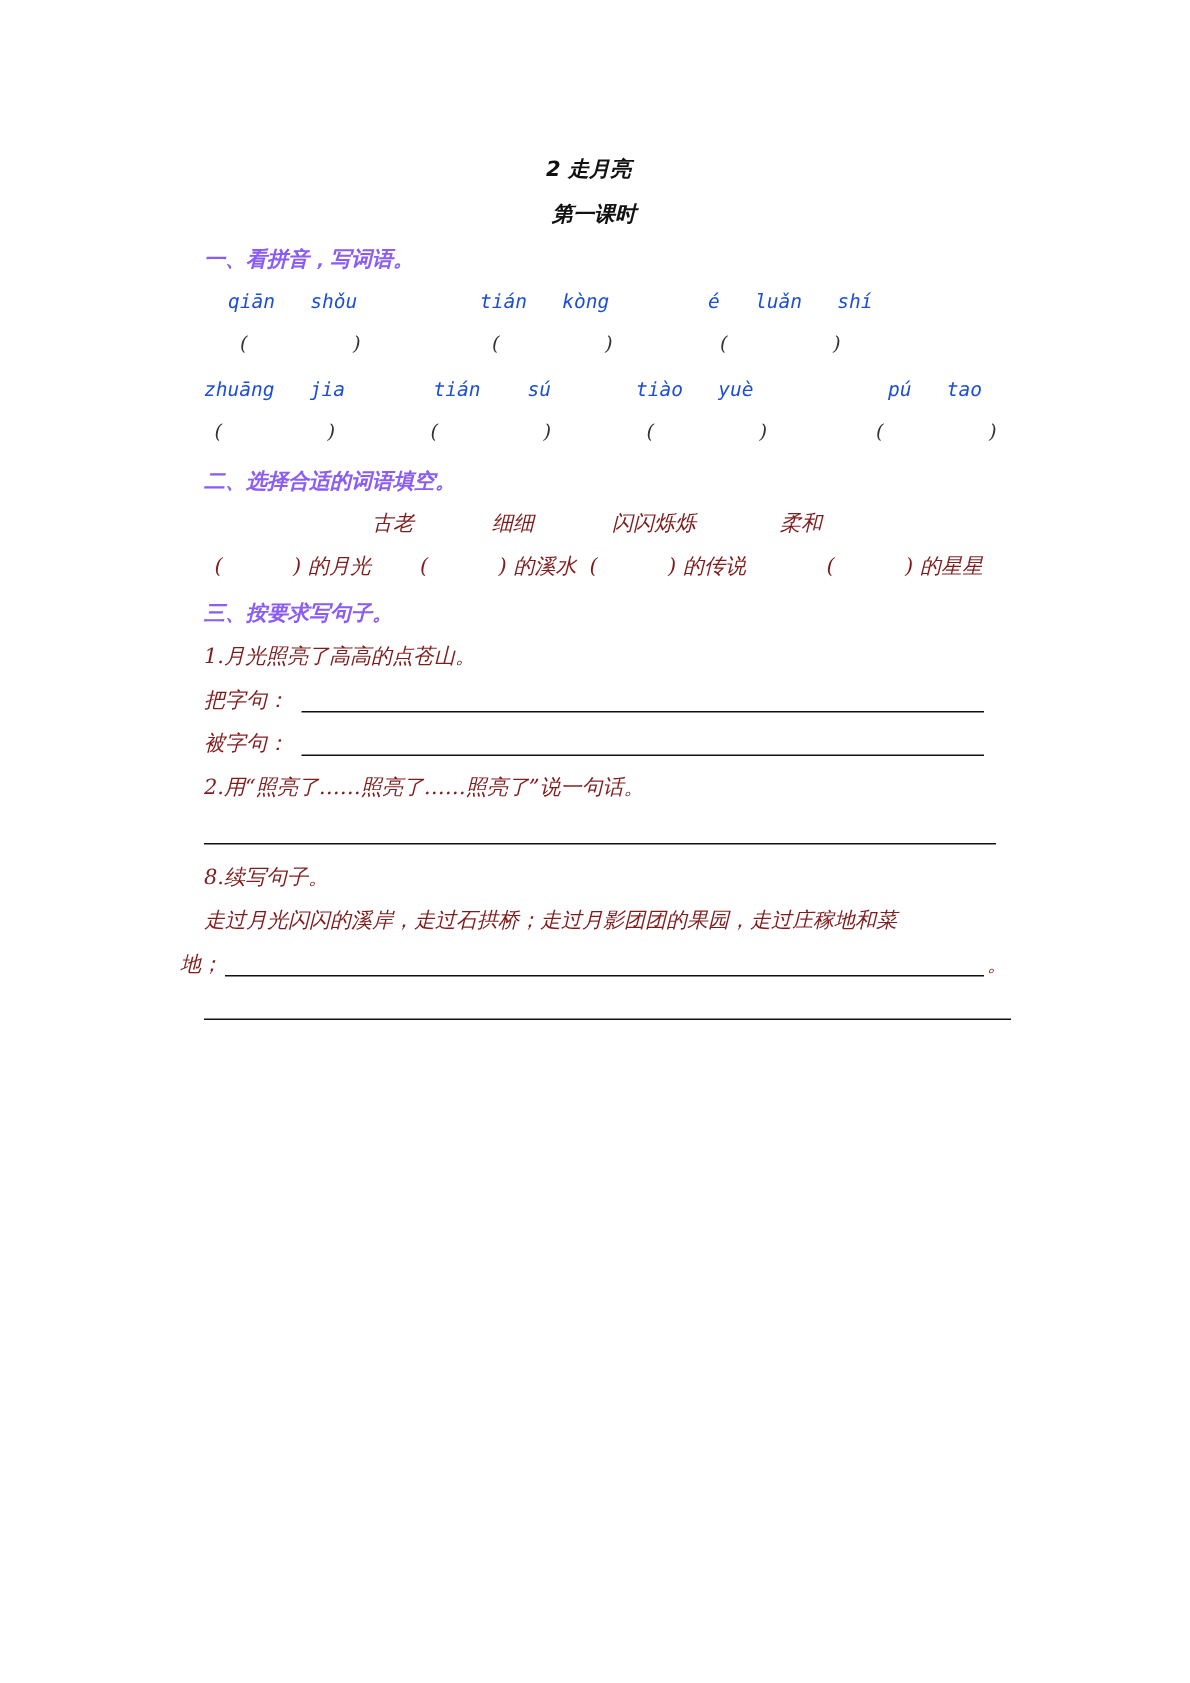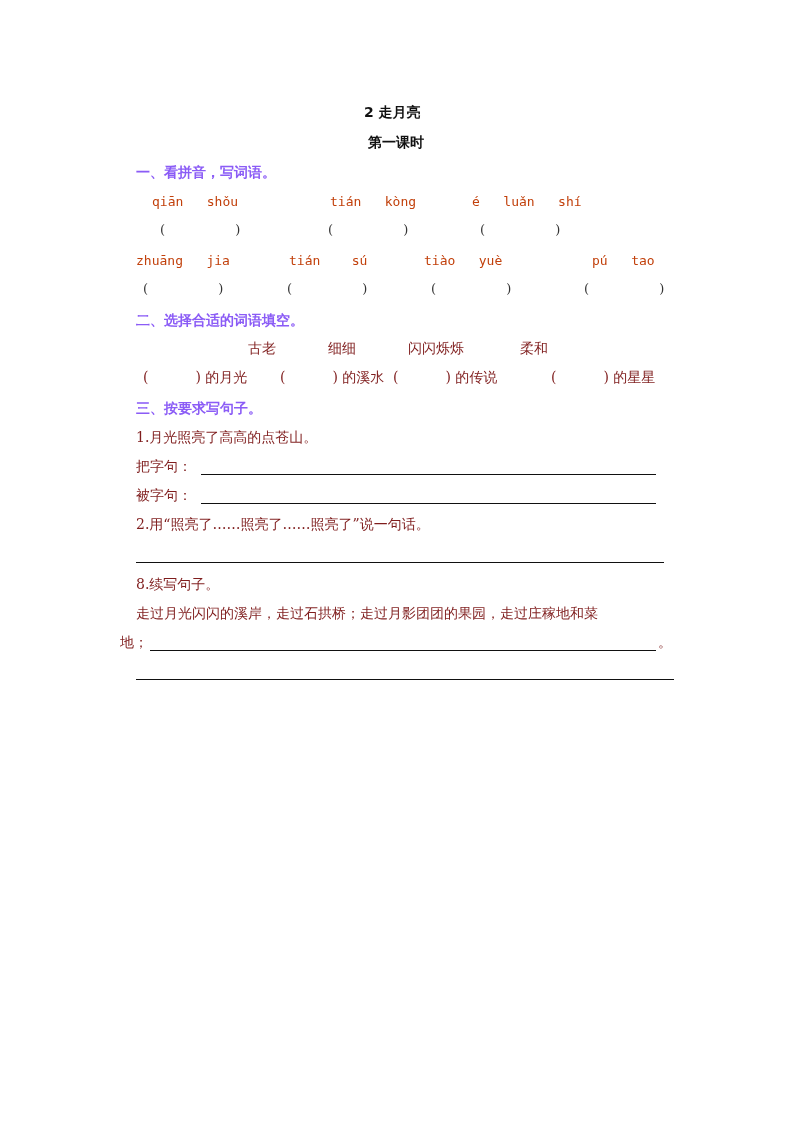--- a/index.html
+++ b/index.html
@@ -1,38 +1,38 @@
 <!DOCTYPE html>
 <html><head>
 <meta charset="utf-8">
 <style>
   html, body { margin: 0; padding: 0; background: #ffffff; }
   body { width: 793px; height: 1122px; position: relative; overflow: hidden;
          font-family: "DejaVu Serif", "Liberation Serif", serif; color: #222; }
-  .abs { position: absolute; white-space: nowrap; }
+  .abs { position: absolute; white-space: nowrap; font-style: italic; }
   .title { font-family: "DejaVu Sans", "Liberation Sans", sans-serif; font-weight: bold; font-size: 14px; color: #111; }
   .heading { font-family: "DejaVu Sans", "Liberation Sans", sans-serif; font-weight: bold; font-size: 14px; color: #8b5cf6; }
-  .pinyin { font-family: "DejaVu Sans Mono", "Liberation Mono", monospace; font-size: 13px; color: #c2410c; }
+  .pinyin { font-family: "DejaVu Sans Mono", "Liberation Mono", monospace; font-size: 13px; color: #1d4ed8; }
   .paren { font-size: 13px; color: #333; }
   .body { font-size: 14px; color: #7f1d1d; }
   .line { position: absolute; height: 0; border-top: 1px solid #111; }
 </style>
 </head>
 <body>
 
 <div class="abs title" style="left:364px; top:104px;">2 走月亮</div>
 <div class="abs title" style="left:368px; top:134px;">第一课时</div>
 
 <div class="abs heading" style="left:136px; top:164px;">一、看拼音，写词语。</div>
 
 <div class="abs pinyin" style="left:152px; top:194px;">
   <span>qiān</span>&nbsp;&nbsp;
   <span>shǒu</span>
 </div>
-<div class="abs pinyin" style="left:320px; top:194px;margin-left:10px;">
+<div class="abs pinyin" style="left:320px; top:194px;">
   <span>tián</span>&nbsp;&nbsp;
   <span>kòng</span>
 </div>
 <div class="abs pinyin" style="left:472px; top:194px;">
   <span>é</span>&nbsp;&nbsp;
   <span>luǎn</span>&nbsp;&nbsp;
   <span>shí</span>
 </div>
 
 <div class="abs paren" style="left:160px; top:222px;">

